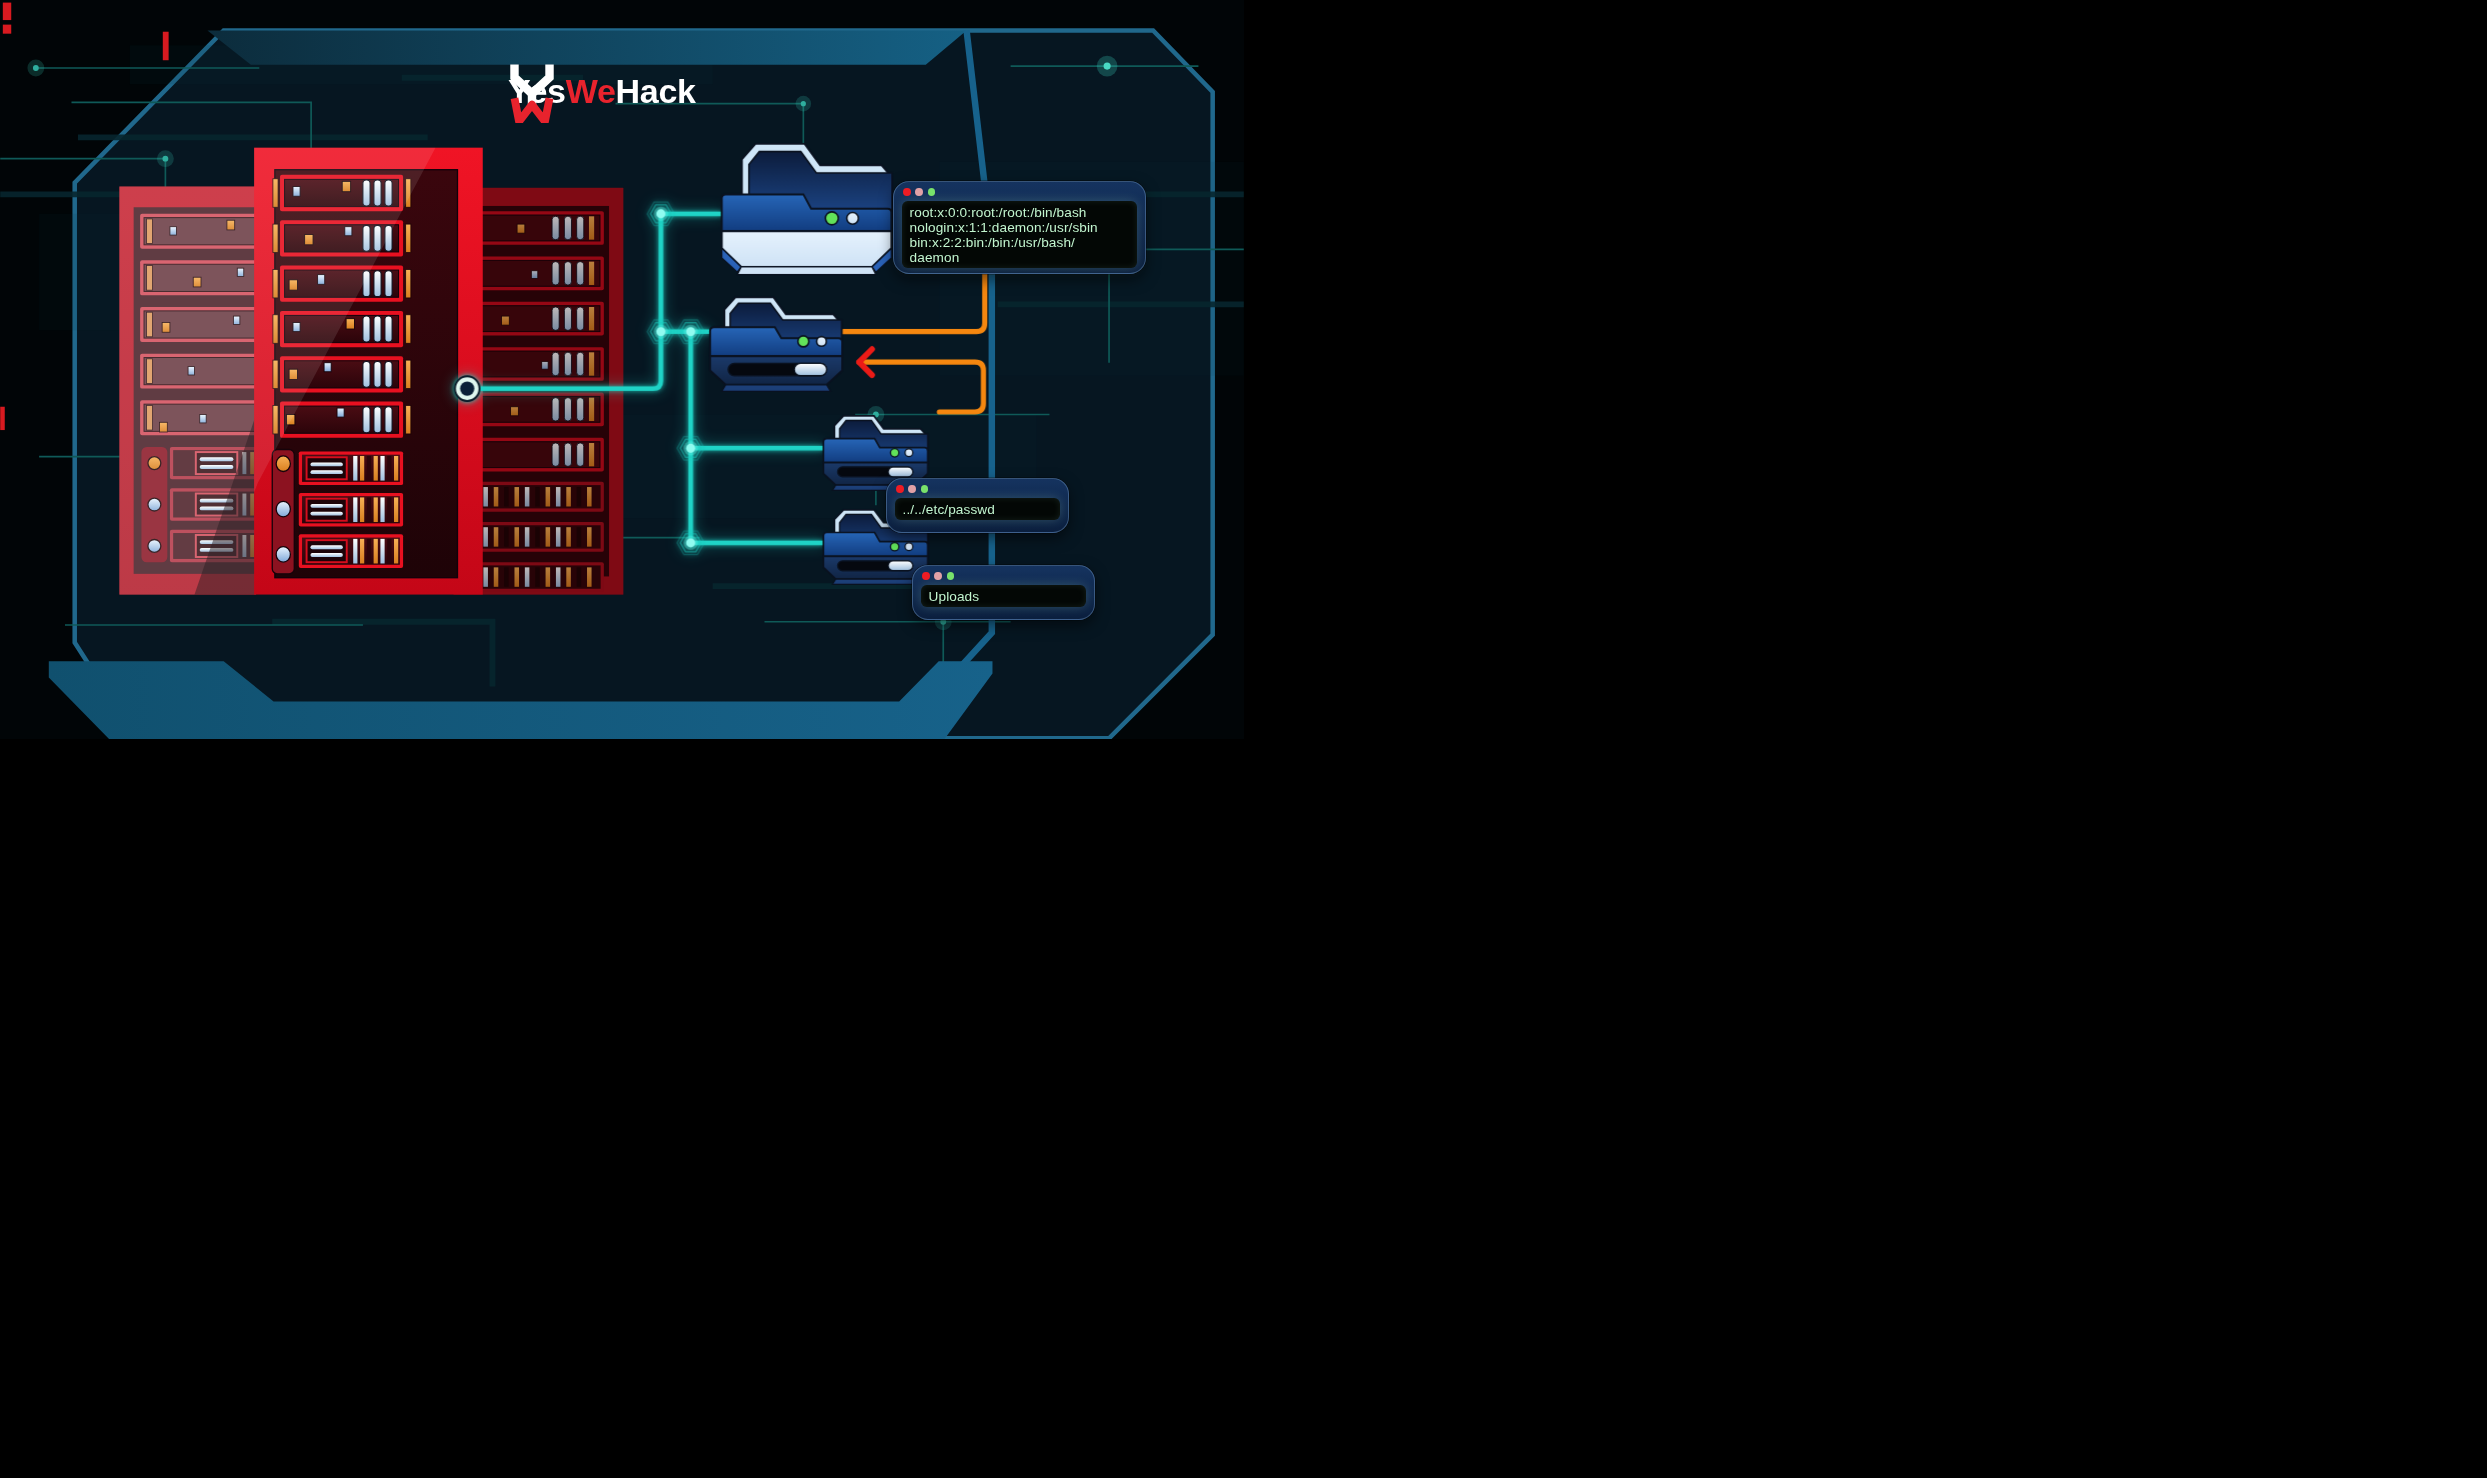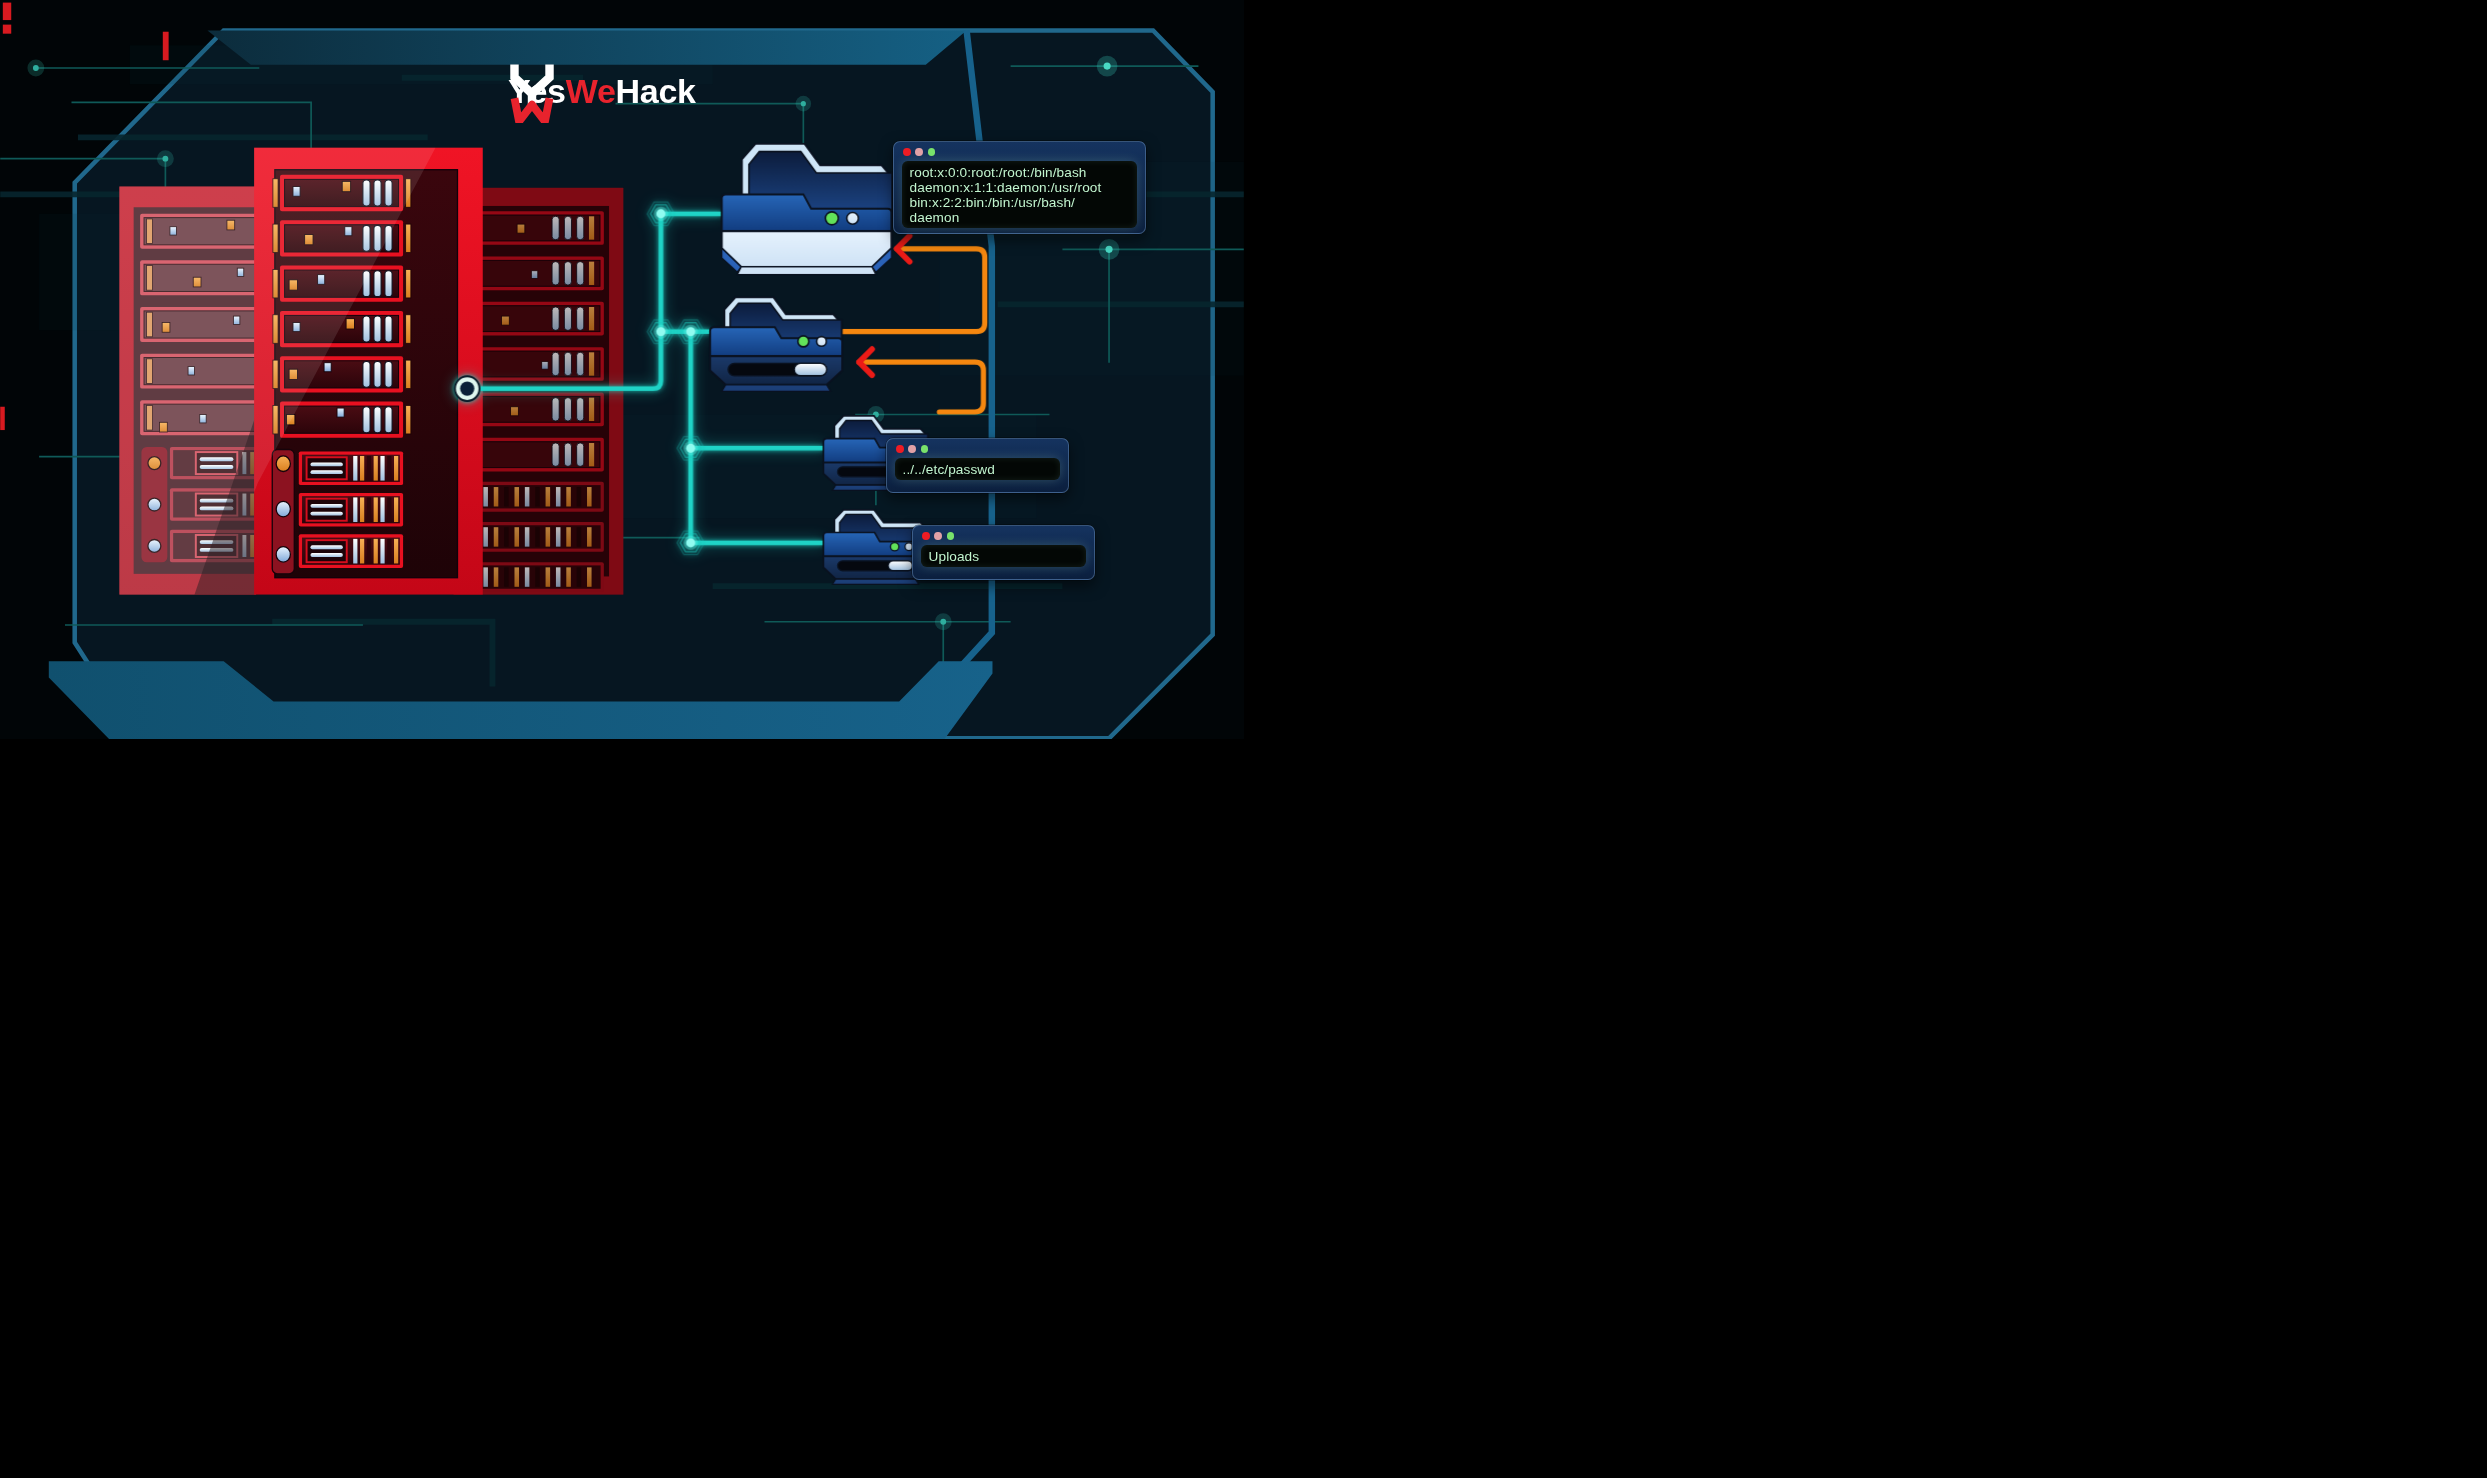--- a/index.html
+++ b/index.html
@@ -2,22 +2,22 @@
 <html style="--teal: #1fd3c6; --teal-dim: #0e6e68; --orange: #f68a12; --red-arrow: #ea1b17; --rack-red: #e8101f; --frame-blue: #20688c; --band-blue: #156084; --terminal-green: #c2f5cf; --dot-red: #ee1c24; --dot-pink: #e2a1a6; --dot-green: #79e26b; --folder-blue: #2059a6; --folder-light: #d9eafb; --led-orange: #f0a13f; --led-blue: #c4ddf2; --logo-red: #e8232d;font-size:10.4px"><head>
 <meta charset="utf-8">
 <style>
   html,body{margin:0;padding:0;background:#000;}
   .stage{position:relative;width:1244px;height:739px;background:#010507;overflow:hidden;
          font-family:"Liberation Sans",sans-serif;}
   svg{position:absolute;left:0;top:0;}
   .glow-teal{filter:drop-shadow(0 0 4px rgba(31,211,198,.85)) drop-shadow(0 0 11px rgba(31,211,198,.4));}
   
   .term{position:absolute;background:linear-gradient(180deg,#15335f 0%,#0b1f3e 100%);
-        border:1px solid rgba(130,170,215,.38);border-radius:7px;
-        box-shadow:0 0 0 0.6px rgba(0,0,0,.55),0 5.2px 14.2px rgba(0,0,0,.5);}
+        border:1px solid rgba(130,170,215,.38);border-radius:16px;
+        box-shadow:0 0 0 0.6px rgba(0,0,0,.55),0 5.2px 14.2px rgba(0,0,0,.5);margin-top:40px;}
   .term-dots{display:flex;gap:4.5px;padding:5.8px 0 0 9px;}
   .term-dots i{width:7.8px;height:8.4px;border-radius:50%;display:block;}
   .dot-red{background:var(--dot-red,#ee1c24);}
   .dot-pink{background:var(--dot-pink,#e2a1a6);}
   .dot-green{background:var(--dot-green,#79e26b);}
   .term-screen{margin:4.5px 7.8px 7.8px 7.8px;background:#030705;border-radius:5.8px;
         padding:3.9px 7.8px;color:var(--terminal-green,#c2f5cf);
         font-family:"Liberation Sans",sans-serif;font-size:13.6px;line-height:15px;font-weight:400;
         letter-spacing:0.1px;
         box-shadow:0 0 10.4px rgba(190,255,215,.20),inset 0 0 7.8px rgba(190,255,215,.10);}
@@ -440,21 +440,21 @@
 </div>
 
 <div class="term" style="left:893px;top:141px;width:251px;height:91px;">
   <div class="term-dots">
     <i class="dot-red"></i>
     <i class="dot-pink"></i>
     <i class="dot-green"></i>
   </div>
   <div class="term-screen">
     <div class="ln">root:x:0:0:root:/root:/bin/bash</div>
-    <div class="ln">daemon:x:1:1:daemon:/usr/root</div>
+    <div class="ln">nologin:x:1:1:daemon:/usr/sbin</div>
     <div class="ln">bin:x:2:2:bin:/bin:/usr/bash/</div>
     <div class="ln">daemon</div>
   </div>
 </div>
 
 <div class="term" style="left:886px;top:438px;width:181px;height:53px;">
   <div class="term-dots">
     <i class="dot-red"></i>
     <i class="dot-pink"></i>
     <i class="dot-green"></i>

